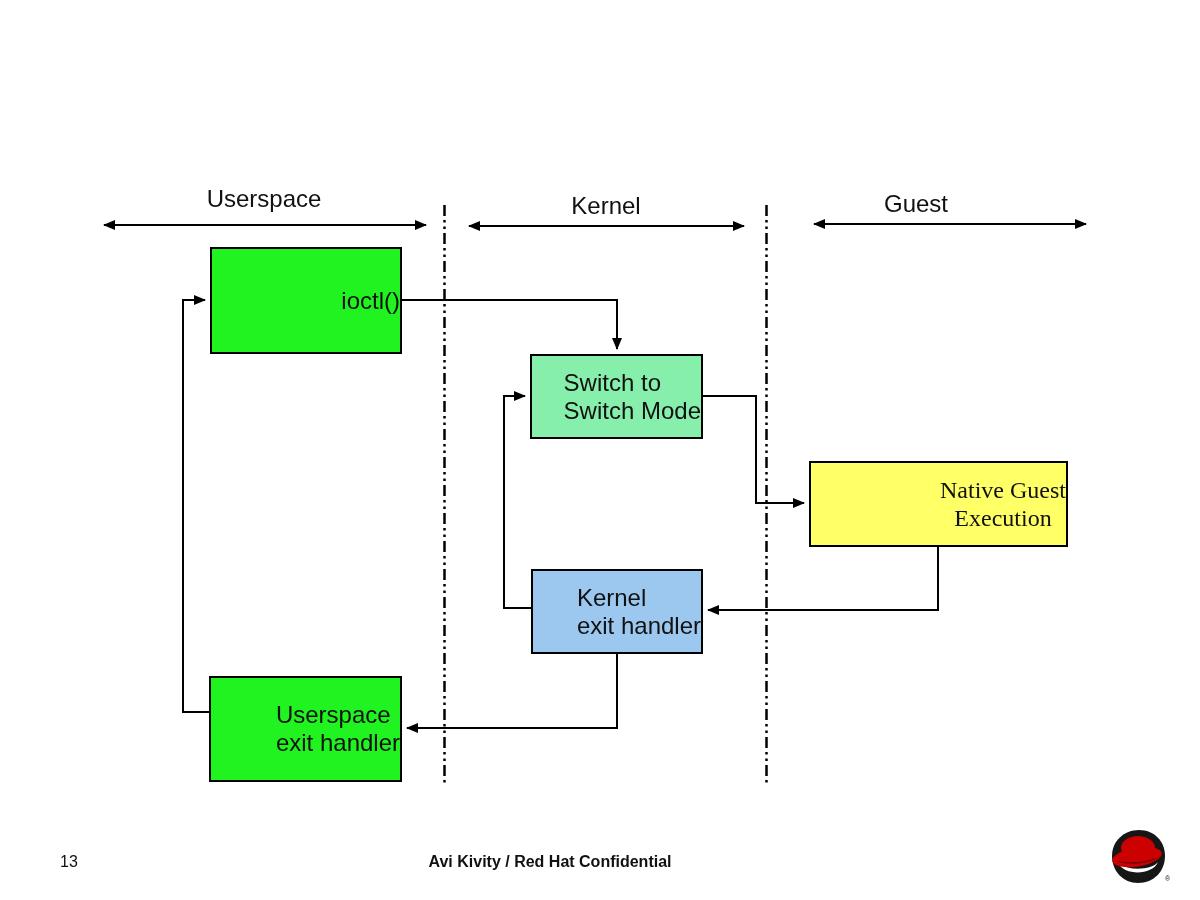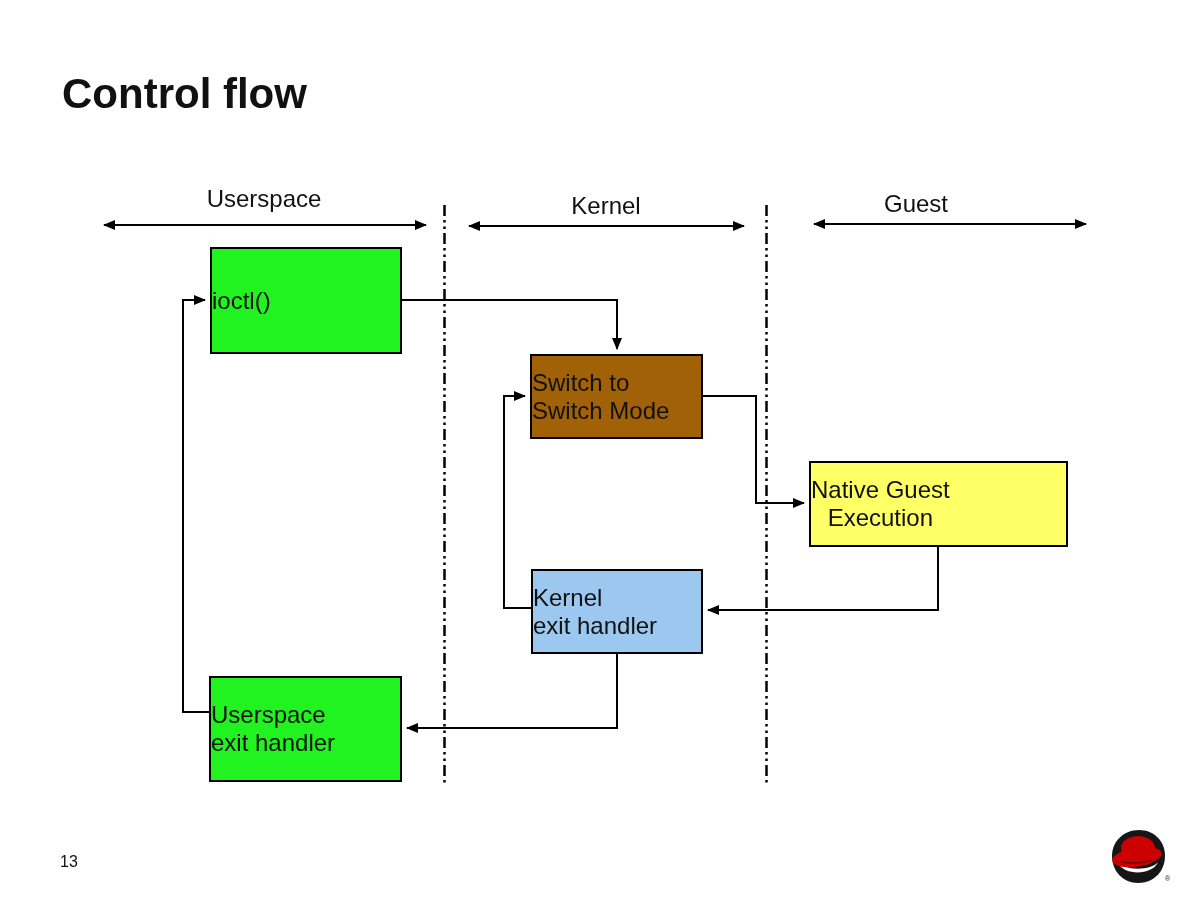--- a/index.html
+++ b/index.html
@@ -13,43 +13,42 @@
   }
   .region-label{
     position:absolute;transform:translateX(-50%);font-size:24px;color:#111;white-space:nowrap;
   }
   .lbl-userspace{left:264px;top:185px;}
   .lbl-kernel{left:606px;top:192px;}
   .lbl-guest{left:916px;top:190px;}
   svg.layer{position:absolute;left:0;top:0;pointer-events:none;}
   .node{
     position:absolute;box-sizing:border-box;border:2px solid #000;
-    display:flex;align-items:center;justify-content:flex-start;
+    display:flex;align-items:center;justify-content:flex-end;
     font-size:24px;line-height:28px;color:#111;
   }
   .node .lines{text-align:left;}
   .node .lines.centered{text-align:center;}
   .node-ioctl{left:210px;top:247px;width:192px;height:107px;}
   .node-switch{left:530px;top:354px;width:173px;height:85px;}
-  .node-native{left:809px;top:461px;width:259px;height:86px;}
+  .node-native{left:809px;top:461px;width:259px;height:86px;font-family:Liberation Serif, serif;}
   .node-kernel-exit{left:531px;top:569px;width:172px;height:85px;}
   .node-userspace-exit{left:209px;top:676px;width:193px;height:106px;}
   .page-number{position:absolute;left:60px;top:853px;font-size:16px;color:#111;}
   .footer-text{
     position:absolute;left:550px;top:853px;transform:translateX(-50%);
     font-size:16px;font-weight:bold;color:#111;white-space:nowrap;
   }
   .logo{position:absolute;left:1106px;top:828px;width:66px;height:62px;}
 </style>
 </head>
 <body>
 
 <div class="slide">
 
-  <div class="title">Control flow</div>
 
   <div class="region-label lbl-userspace">Userspace</div>
   <div class="region-label lbl-kernel">Kernel</div>
   <div class="region-label lbl-guest">Guest</div>
 
   <svg class="layer" width="1200" height="900" viewBox="0 0 1200 900">
     <defs>
       <marker id="arr" markerUnits="userSpaceOnUse" markerWidth="14" markerHeight="12" refX="11" refY="5" orient="auto">
         <path d="M0,0 L12,5 L0,10 z" fill="#000"></path>
       </marker>
@@ -72,21 +71,21 @@
     <path d="M 617 653 L 617 728 L 407 728" fill="none" stroke="#000" stroke-width="2" marker-end="url(#arr)"></path>
     <path d="M 209 712 L 183 712 L 183 300 L 205 300" fill="none" stroke="#000" stroke-width="2" marker-end="url(#arr)"></path>
   </svg>
 
   <div class="node node-ioctl" style="background-color: rgb(33, 243, 33);">
     <div class="lines centered">
       <span>ioctl()</span>
     </div>
   </div>
 
-  <div class="node node-switch" style="background-color: #a16207;">
+  <div class="node node-switch" style="background-color: #86efac;">
     <div class="lines">
       <div>Switch to</div>
       <div>Switch Mode</div>
     </div>
   </div>
 
   <div class="node node-native" style="background-color: rgb(255, 255, 102);">
     <div class="lines centered">
       <div>Native Guest</div>
       <div>Execution</div>
@@ -101,20 +100,21 @@
   </div>
 
   <div class="node node-userspace-exit" style="background-color: rgb(33, 243, 33);">
     <div class="lines">
       <div>Userspace</div>
       <div>exit handler</div>
     </div>
   </div>
 
   <div class="page-number">13</div>
+  <div class="footer-text">Avi Kivity / Red Hat Confidential</div>
 
   <svg class="logo" viewBox="0 0 66 62">
     <path d="M33 2 C48 2 59 13 59 28 C59 43 48 55 32 55 C17 55 6 43 6 28 C6 13 18 2 33 2 Z" fill="#161616"></path>
     <path d="M13 36 C18 47 46 48 52 34 C46 42 24 43 13 36 Z" fill="#ffffff"></path>
     <ellipse cx="32" cy="20" rx="17" ry="12" fill="#cc0000"></ellipse>
     <ellipse cx="31" cy="29" rx="25" ry="9.5" fill="#cc0000" transform="rotate(-9 31 29)"></ellipse>
     <path d="M8 32 C18 38 45 37 54 28 C46 34 20 36 8 32 Z" fill="#7a0000"></path>
     <text x="59" y="53" font-size="7" fill="#161616">®</text>
   </svg>
 

